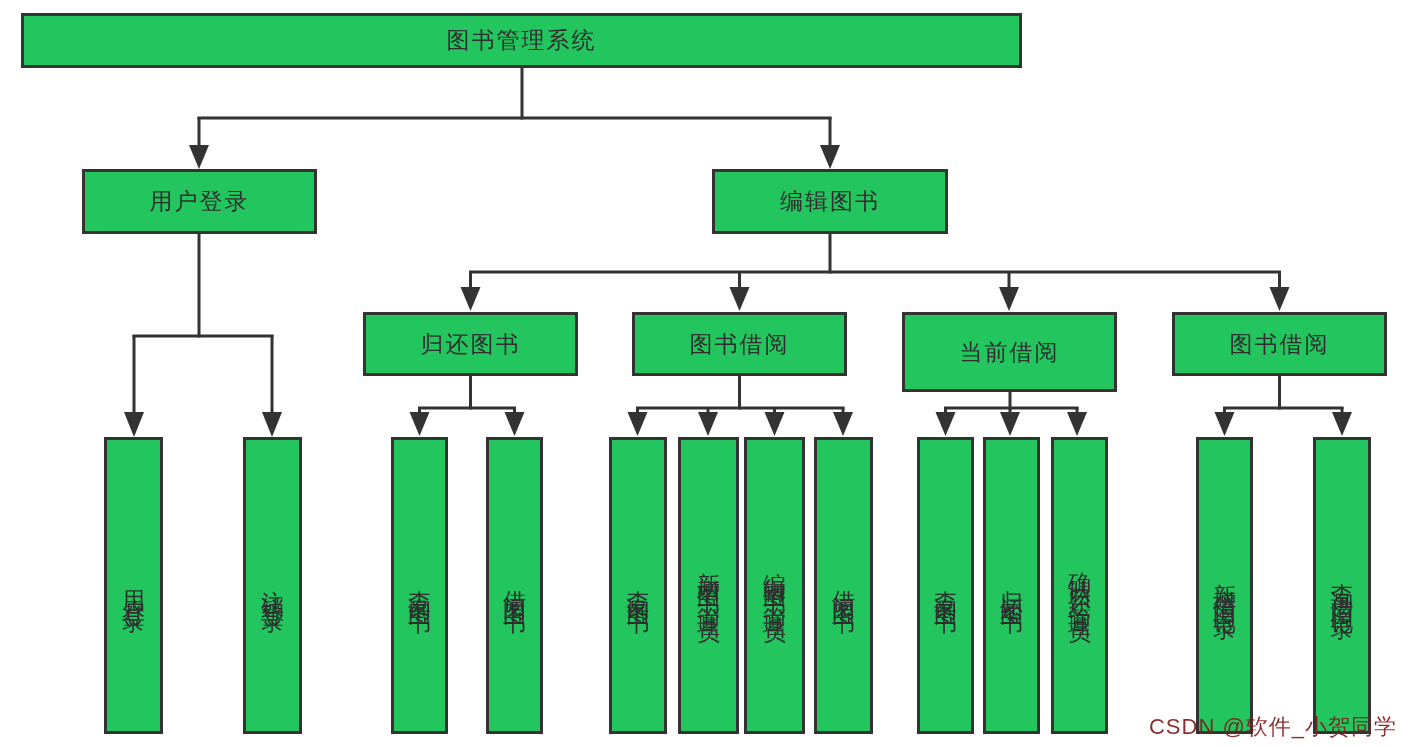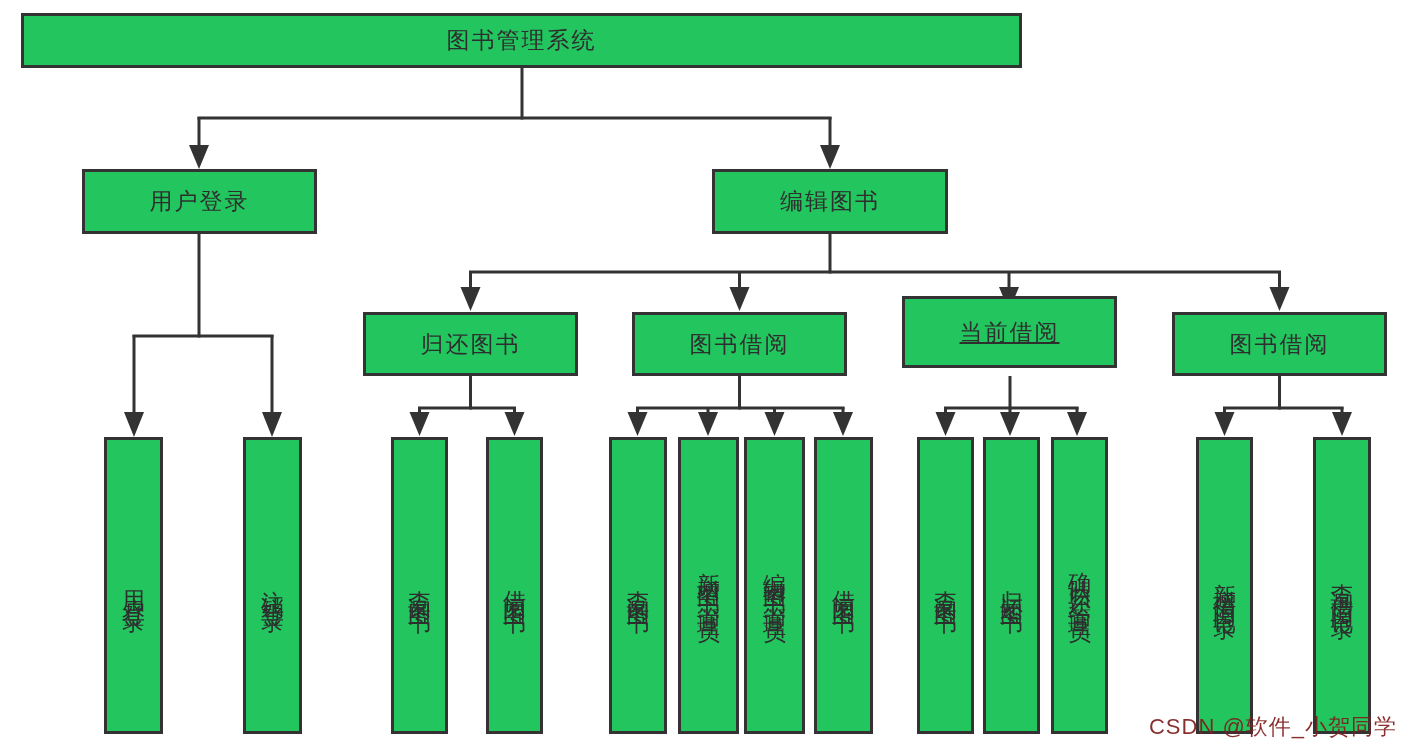--- a/index.html
+++ b/index.html
@@ -145,21 +145,21 @@
   <div class="node h" style="left:712px; top:169px; width:236px; height:65px;">
     <span>编辑图书</span>
   </div>
 
   <div class="node h" style="left:363px; top:312px; width:215px; height:64px;">
     <span>归还图书</span>
   </div>
   <div class="node h" style="left:632px; top:312px; width:215px; height:64px;">
     <span>图书借阅</span>
   </div>
-  <div class="node h" style="left:902px; top:296px; width:215px; height:72px;text-decoration:underline;">
+  <div class="node h" style="left:902px; top:312px; width:215px; height:80px;">
     <span>当前借阅</span>
   </div>
   <div class="node h" style="left:1172px; top:312px; width:215px; height:64px;">
     <span>图书借阅</span>
   </div>
 
   <div class="node v" style="left:104px; top:437px; width:59px; height:297px;">
     <span>用户登录</span>
   </div>
   <div class="node v" style="left:243px; top:437px; width:59px; height:297px;">

